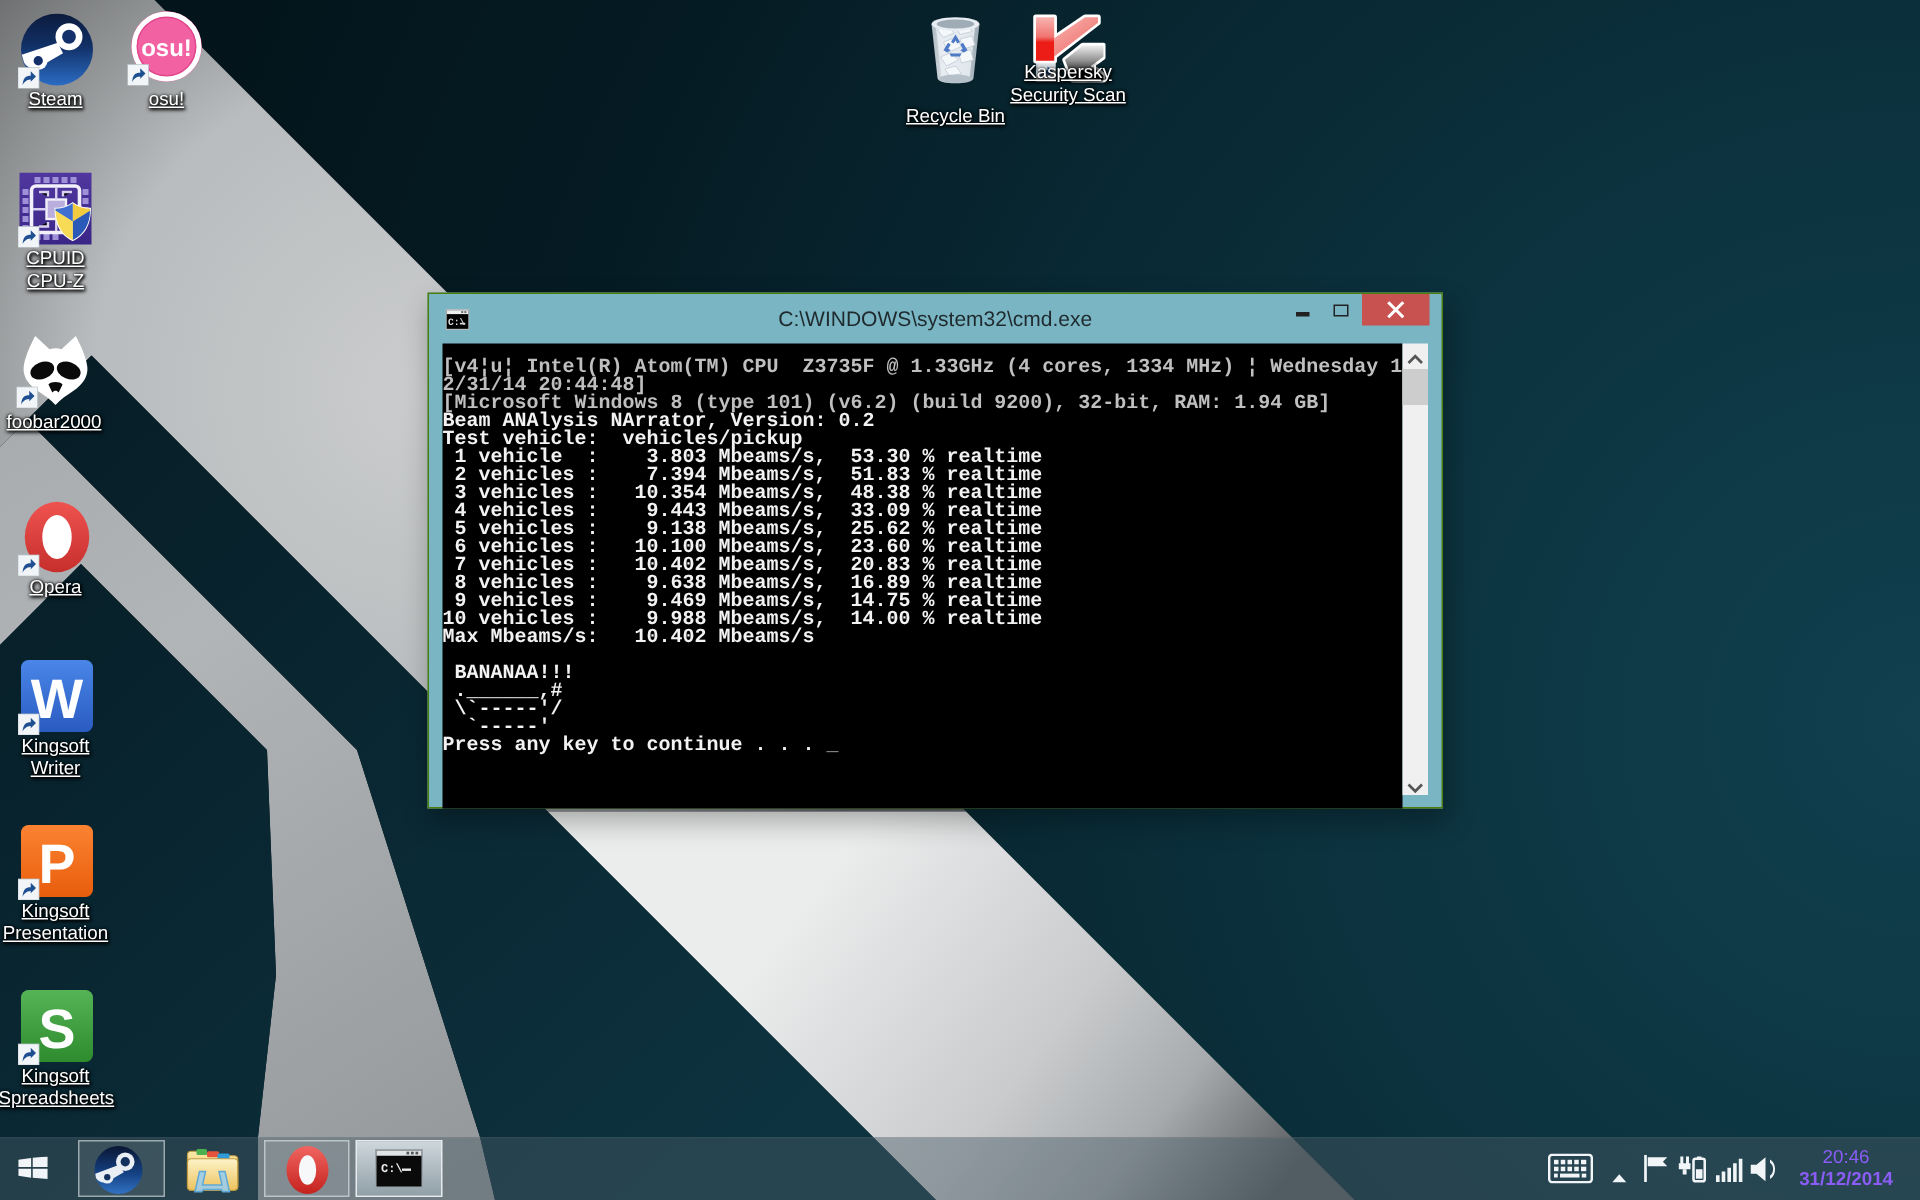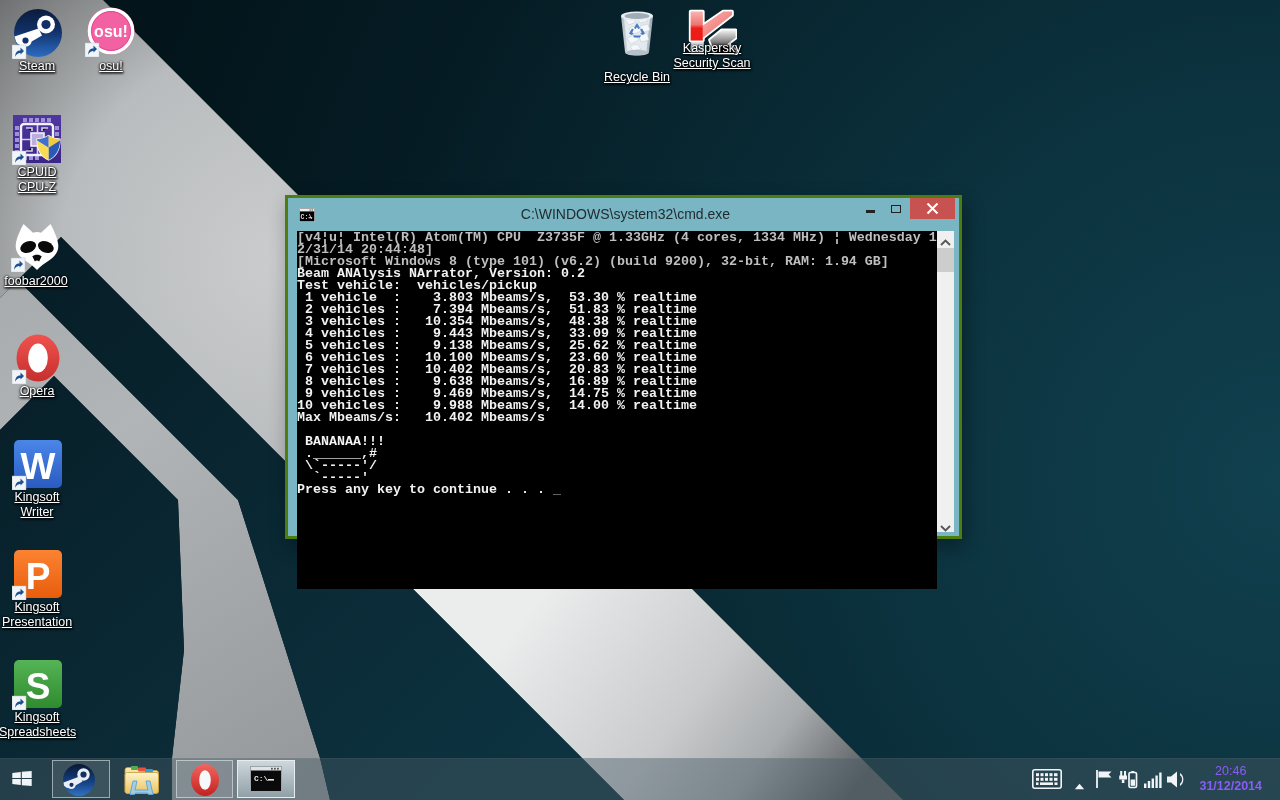--- a/index.html
+++ b/index.html
@@ -2,30 +2,30 @@
 <html><head><meta charset="utf-8">
 <style>
 * { margin:0; padding:0; box-sizing:border-box; }
 html,body { width:1280px; height:800px; overflow:hidden; background:#06202a; }
 body { position:relative; font-family:"Liberation Sans", sans-serif; }
 #wall { position:absolute; left:0; top:0; }
 .dic { position:absolute; }
 .dlab { position:absolute; color:#fff; font-size:12.5px; line-height:15px; text-align:center;
   text-shadow:1px 1px 2px #000, 0 1px 3px #000, 0 0 2px #000;text-decoration:underline; }
 #win { position:absolute; left:285px; top:195px; width:677px; height:344px;
-  background:#79b5c3; border:3px solid #4d7c0f; box-shadow:3px 8px 18px rgba(0,0,0,0.32); }
+  background:#79b5c3; border:1px solid #4d7c0f; box-shadow:3px 8px 18px rgba(0,0,0,0.32); }
 #tbar { position:absolute; left:0; top:0; width:675px; height:33px; }
 #ticon { position:absolute; left:11px; top:10px; }
 #ttl { position:absolute; left:0; top:8px; width:675px; text-align:center; font-size:14px; color:#1f2a2e; }
 #bmin { position:absolute; left:578px; top:12px; width:9px; height:3px; background:#222; }
 #bmax { position:absolute; left:603px; top:7px; width:10px; height:8px; border:1.6px solid #222; }
 #bcls { position:absolute; left:622px; top:0px; width:45px; height:21px; background:#c85250; }
-#cons { position:absolute; left:9px; top:33px; width:640px; height:358px; background:#000;
+#cons { position:absolute; left:9px; top:33px; width:640px; height:310px; background:#000;
   font-family:"Liberation Mono", monospace; font-size:13.33px; font-weight:bold; line-height:12px;
-  white-space:pre; overflow:hidden; padding-top:1px; }
+  white-space:pre; overflow:hidden; padding-top:11px; }
 #cons div { height:12px; letter-spacing:0px; }
 .g { color:#bfbfbf; } .w { color:#f2f2f2; } .cur { color:#9e9e9e; }
 #sbar { position:absolute; left:649px; top:33px; width:17px; height:301px; background:#f0f0f0; }
 .sarr { position:absolute; left:0; width:17px; height:10px; }
 #sthumb { position:absolute; left:0; top:17px; width:17px; height:24px; background:#cdcdcd; }
 #task { position:absolute; left:0; top:758px; width:1280px; height:42px; background:rgba(70,92,102,0.45); box-shadow:inset 0 1px 0 rgba(255,255,255,0.04); }
 .tbtn { position:absolute; top:2px; height:38px; border:1px solid rgba(235,242,246,0.55); background:rgba(255,255,255,0.10); }
 .tbicon { position:absolute; }
 #cmdbtn { background:linear-gradient(rgba(222,230,235,0.85),rgba(150,165,173,0.85)); border-color:#e6ecef; }
 #clock { position:absolute; right:18px; top:764px; text-align:center; color:#8b5cf6; }

